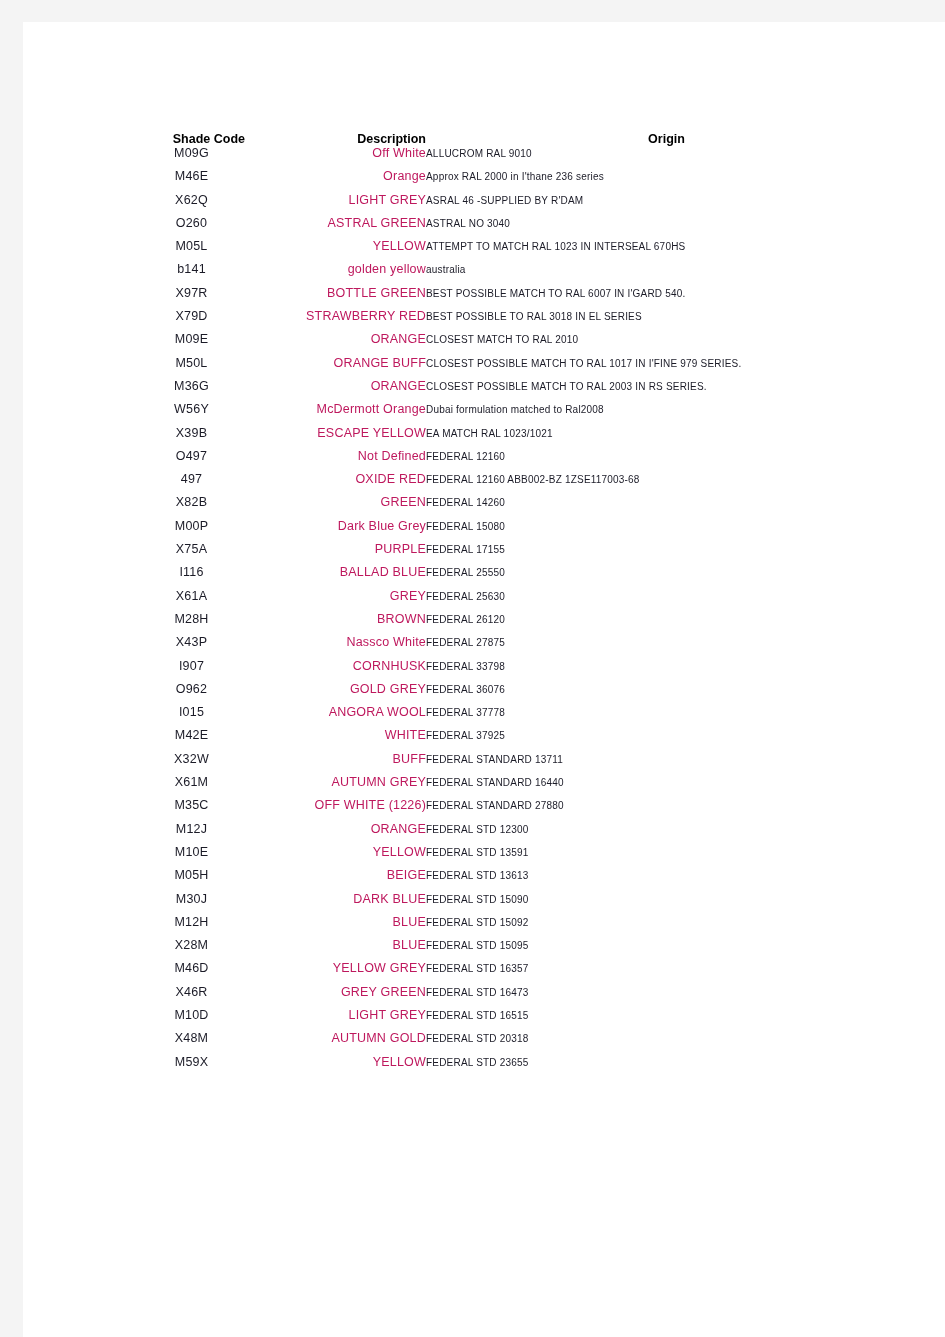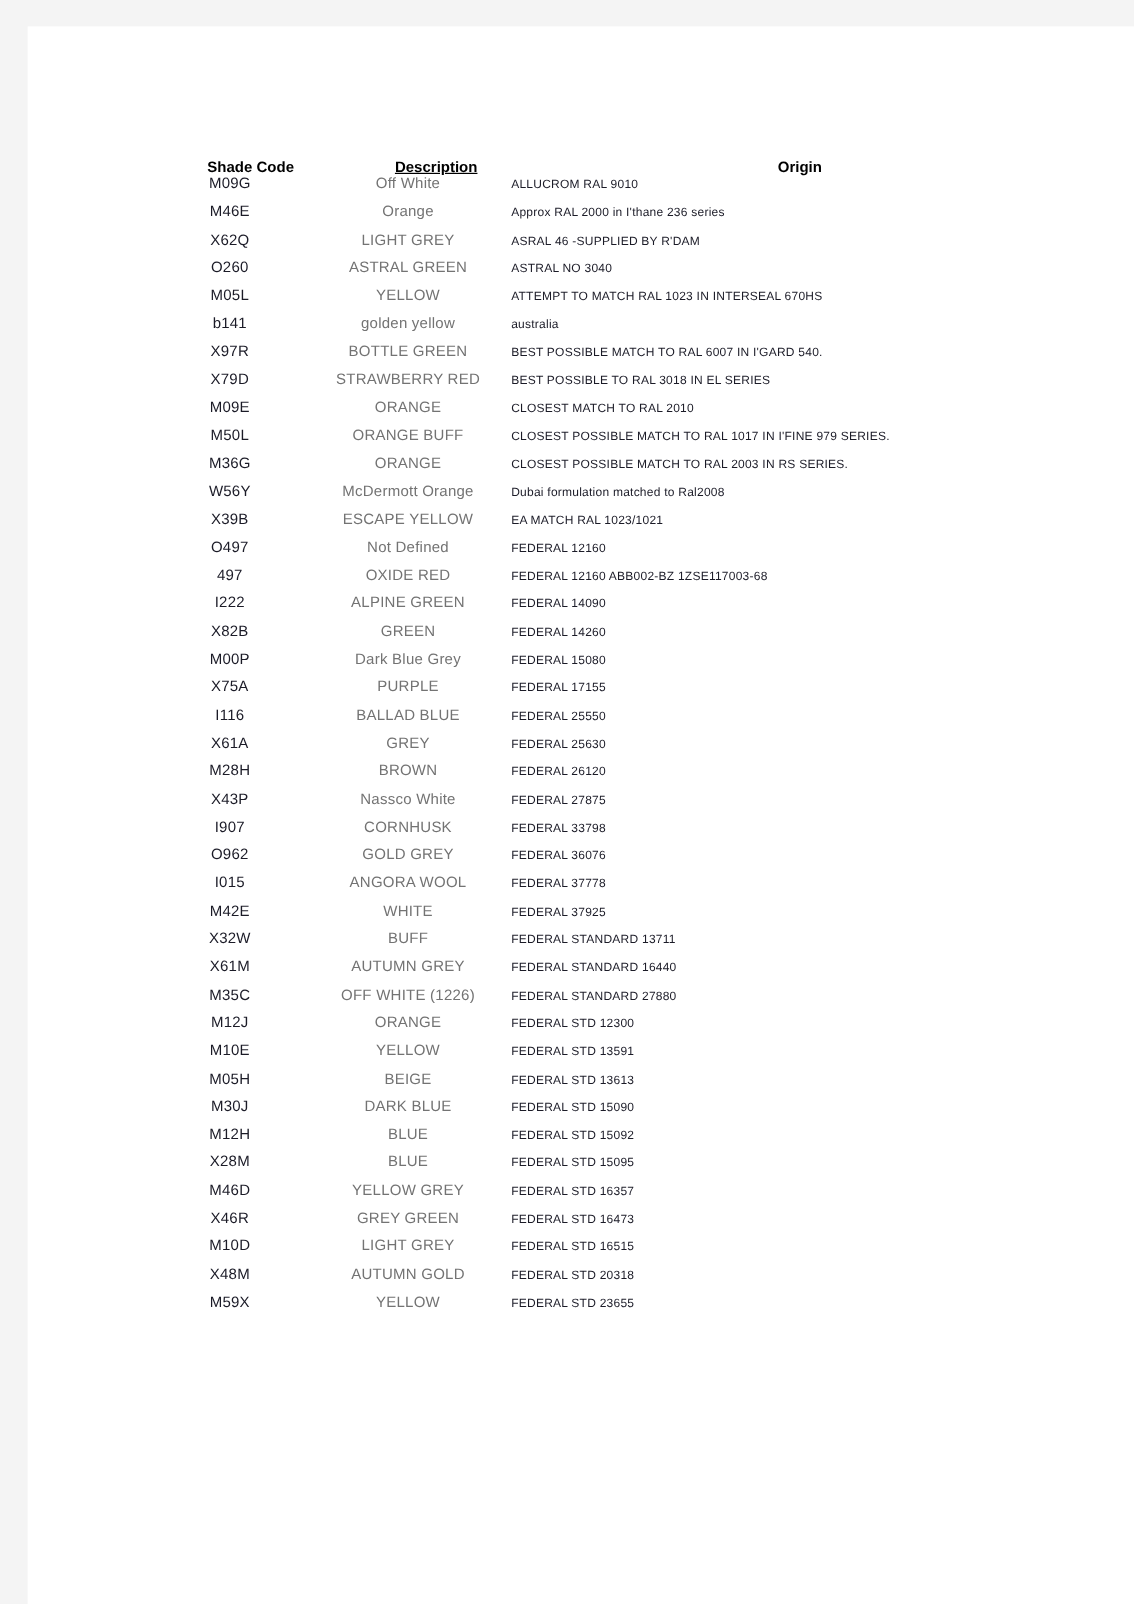--- a/index.html
+++ b/index.html
@@ -44,42 +44,41 @@
     font-size: 12.5px;
     font-weight: bold;
     color: #000000;
     padding-bottom: 20px;
   }
   th.h-code {
     text-align: right;
     padding-left: 23px;
   }
   th.h-desc {
-    text-align: center;
+    text-align: right;
     padding-left: 56px;
-    text-decoration: underline;
   }
   th.h-origin {
     padding-left: 0;
   }
 
   tbody tr { height: 23.3px; }
 
   td.c-code {
     text-align: center;
     padding-right: 9px;
     font-size: 12.5px;
     color: #1b1b27;
     letter-spacing: 0.2px;
   }
   td.c-desc {
-    text-align: center;
+    text-align: right;
     padding-left: 9px;
     font-size: 12.5px;
-    color: #737373;
+    color: #be185d;
     letter-spacing: 0.2px;
   }
   td.c-origin {
     text-align: left;
     padding-left: 0px;
     font-size: 10px;
     color: #1b1b27;
     letter-spacing: 0.2px;
   }
 </style>
@@ -170,25 +169,20 @@
           <td class="c-code">O497</td>
           <td class="c-desc">Not Defined</td>
           <td class="c-origin">FEDERAL 12160</td>
         </tr>
         <tr>
           <td class="c-code">497</td>
           <td class="c-desc">OXIDE RED</td>
           <td class="c-origin">FEDERAL 12160 ABB002-BZ 1ZSE117003-68</td>
         </tr>
         <tr>
-          <td class="c-code">I222</td>
-          <td class="c-desc">ALPINE GREEN</td>
-          <td class="c-origin">FEDERAL 14090</td>
-        </tr>
-        <tr>
           <td class="c-code">X82B</td>
           <td class="c-desc">GREEN</td>
           <td class="c-origin">FEDERAL 14260</td>
         </tr>
         <tr>
           <td class="c-code">M00P</td>
           <td class="c-desc">Dark Blue Grey</td>
           <td class="c-origin">FEDERAL 15080</td>
         </tr>
         <tr>

